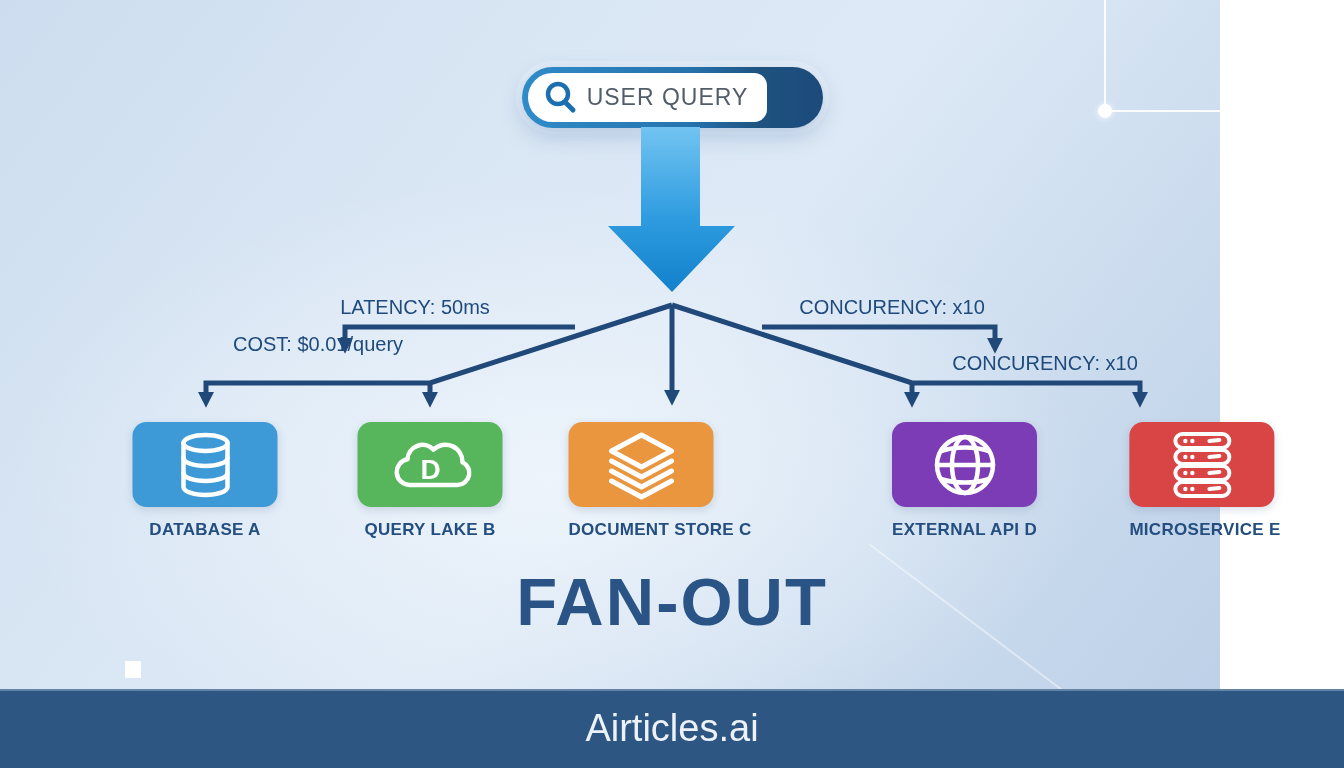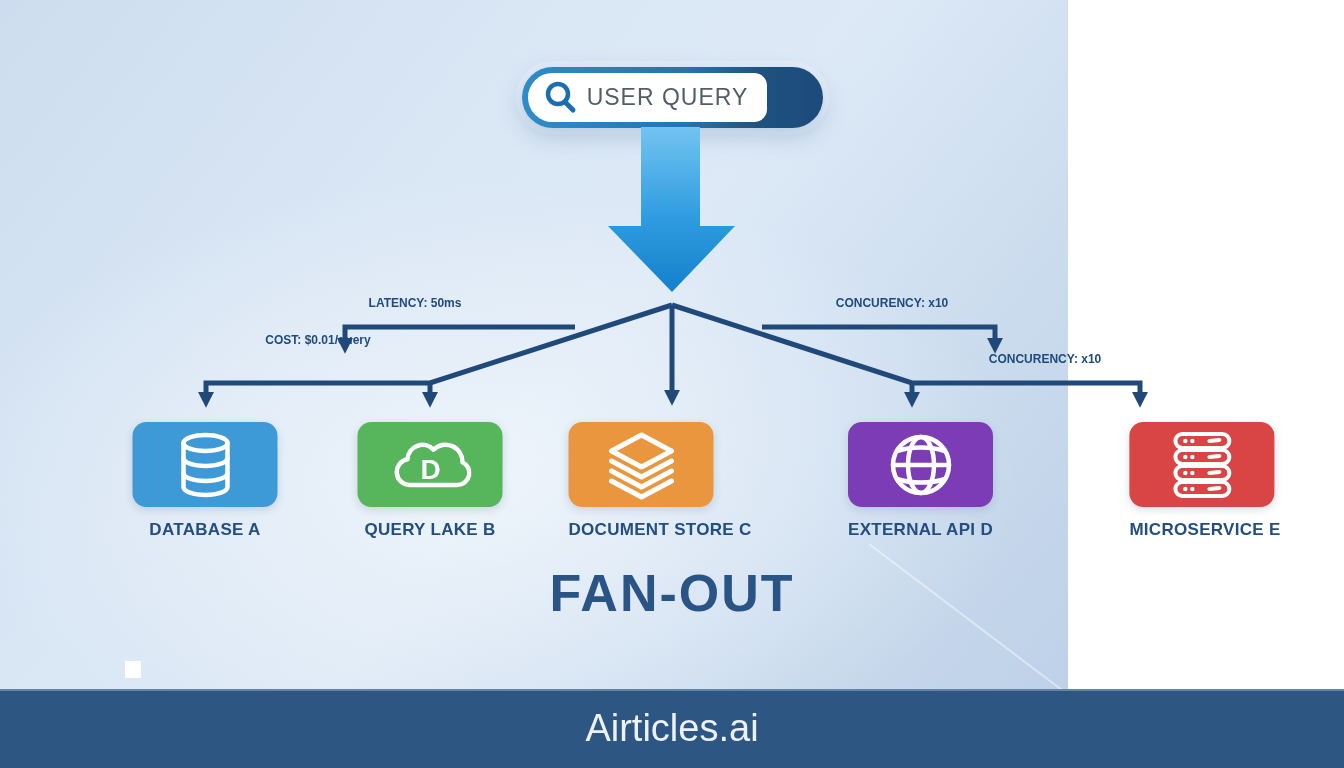--- a/index.html
+++ b/index.html
@@ -1,20 +1,20 @@
 <!DOCTYPE html>
 <html><head>
 <meta charset="utf-8">
 <style>
   * { margin: 0; padding: 0; box-sizing: border-box; }
   html, body { width: 1344px; height: 768px; overflow: hidden; }
   body { font-family: "Liberation Sans", sans-serif; }
 
   .stage {
-    position: relative; width: 1068px; height: 768px;
+    position: relative; width: 1220px; height: 768px;
     background:
       radial-gradient(ellipse 900px 500px at 45% 62%, rgba(240,246,252,0.85) 0%, rgba(240,246,252,0) 60%),
       linear-gradient(128deg, #cdddef 0%, #d9e6f4 32%, #dde9f6 52%, #c9daed 78%, #bccfe7 100%);
   }
 
   
   .decor-vline { position: absolute; left: 1104px; top: 0; width: 2px; height: 111px; background: rgba(255,255,255,0.9); }
   .decor-hline { position: absolute; left: 1104px; top: 110px; width: 240px; height: 2px; background: rgba(255,255,255,0.9); }
   .decor-dot  { position: absolute; left: 1098px; top: 104px; width: 14px; height: 14px; border-radius: 50%; background: #ffffff; box-shadow: 0 0 6px rgba(255,255,255,0.9); }
   .decor-square { position: absolute; left: 125px; top: 661px; width: 16px; height: 17px; background: #ffffff; }
@@ -43,44 +43,44 @@
     background: linear-gradient(180deg, #72c4f1 0%, #2f9ce0 55%, #1280cb 100%);
     clip-path: polygon(33px 0, 92px 0, 92px 99px, 127px 99px, 64px 165px, 0 99px, 33px 99px);
   }
 
   
   .connectors { position: absolute; left: 0; top: 0; pointer-events: none; }
 
   
   .anno {
     position: absolute; transform: translateX(-50%);
-    font-size: 12px; font-weight: bold; color: #1e4a7c; white-space: nowrap;
+    font-size: 20px; font-weight: normal; color: #1e4a7c; white-space: nowrap;
   }
   .anno-latency      { left: 415px;  top: 296px; }
   .anno-conc-top     { left: 892px;  top: 296px; }
   .anno-cost         { left: 318px;  top: 333px; }
   .anno-conc-right   { left: 1045px; top: 352px; }
 
   
   .node { position: absolute; top: 422px; transform: translateX(-50%); text-align: center; }
   .node-box {
     width: 145px; height: 85px; border-radius: 14px;
     display: flex; align-items: center; justify-content: center;
     box-shadow: 0 3px 8px rgba(60,90,130,0.18);
   }
   .node-label {
     margin-top: 13px; font-size: 17px; font-weight: bold;
     color: #234e7f; letter-spacing: 0.3px; white-space: nowrap;
   }
-  .n1 { left: 205px; } .n2 { left: 430px; } .n3 { left: 660px; } .n4 { left: 912px; padding-left: 17px; } .n5 { left: 1205px; }
+  .n1 { left: 205px; } .n2 { left: 430px; } .n3 { left: 660px; } .n4 { left: 956px; padding-left: 17px; } .n5 { left: 1205px; }
 
   
   .fan-title {
     position: absolute; left: 0; top: 563px; width: 1344px; text-align: center;
-    font-size: 52px; font-weight: 800; color: #2b5486; letter-spacing: 2px;
+    font-size: 67px; font-weight: 800; color: #2b5486; letter-spacing: 2px;
   }
 
   
   .footer {
     position: absolute; left: 0; top: 689px; width: 1344px; height: 79px;
     background: #2e5682; display: flex; align-items: center; justify-content: center;
     box-shadow: inset 0 2px 0 rgba(200,218,236,0.35);
   }
   .footer-brand {
     font-family: Liberation Sans, sans-serif; font-size: 38px; color: #edf2f9;

